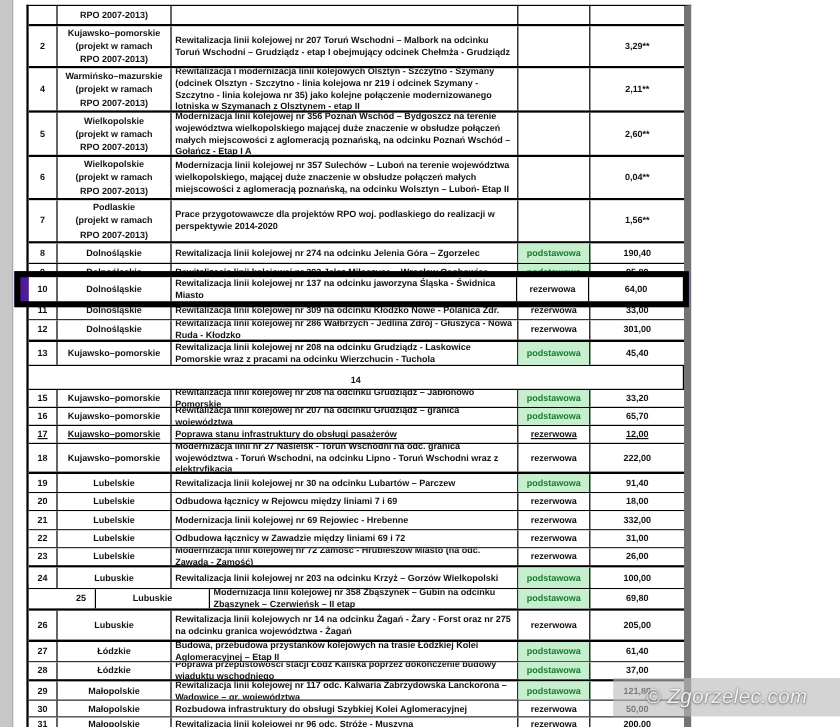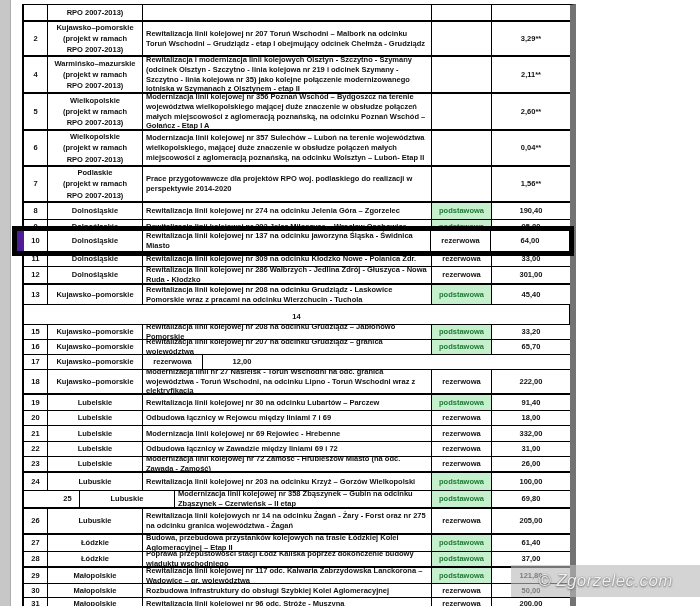--- a/index.html
+++ b/index.html
@@ -182,23 +182,24 @@
   </div>
 
   <div class="row" style="height: 15px;">
     <div class="cell lp">16</div>
     <div class="cell region">Kujawsko–pomorskie</div>
     <div class="cell desc">Rewitalizacja linii kolejowej nr 207 na odcinku Grudziądz – granica województwa</div>
     <div class="cell status podstawowa">podstawowa</div>
     <div class="cell value">65,70</div>
   </div>
 
-  <div class="row" style="height: 15px;">
+  <div class="row" style="height: 15px; text-decoration: underline;">
     <div class="cell lp">17</div>
     <div class="cell region">Kujawsko–pomorskie</div>
+    <div class="cell desc">Poprawa stanu infrastruktury do obsługi pasażerów</div>
     <div class="cell status">rezerwowa</div>
     <div class="cell value">12,00</div>
   </div>
 
   <div class="row thick" style="height: 25px;">
     <div class="cell lp">18</div>
     <div class="cell region">Kujawsko–pomorskie</div>
     <div class="cell desc">Modernizacja linii nr 27 Nasielsk - Toruń Wschodni na odc. granica województwa - Toruń Wschodni, na odcinku Lipno - Toruń Wschodni wraz z elektryfikacją</div>
     <div class="cell status">rezerwowa</div>
     <div class="cell value">222,00</div>

